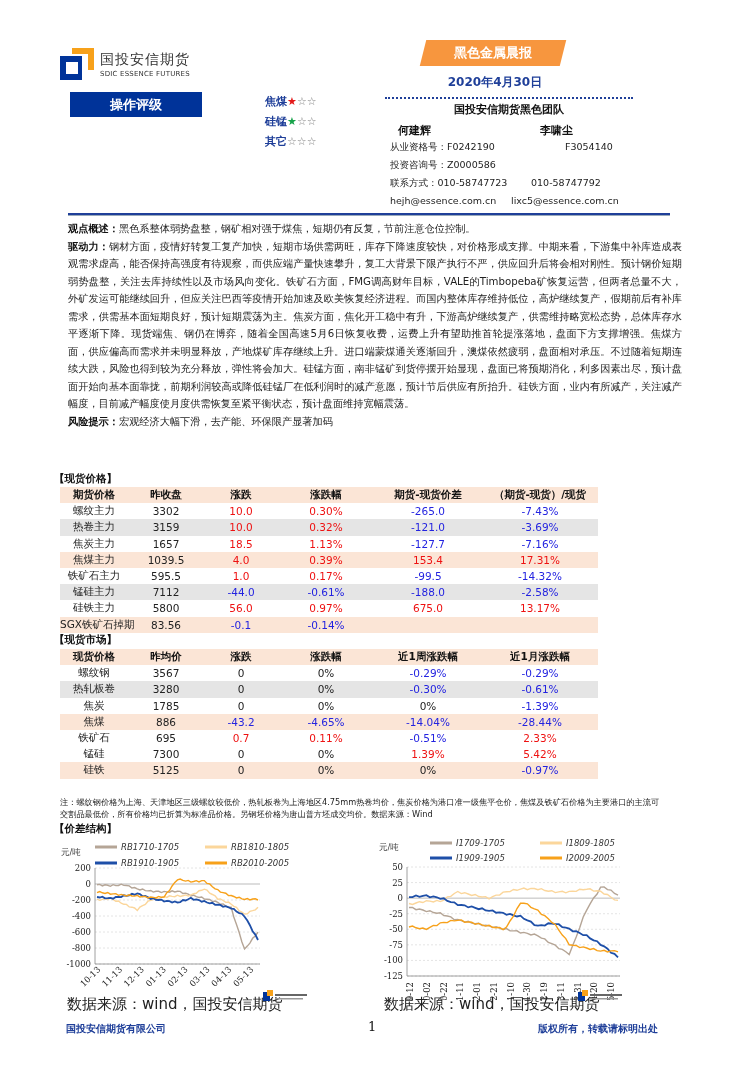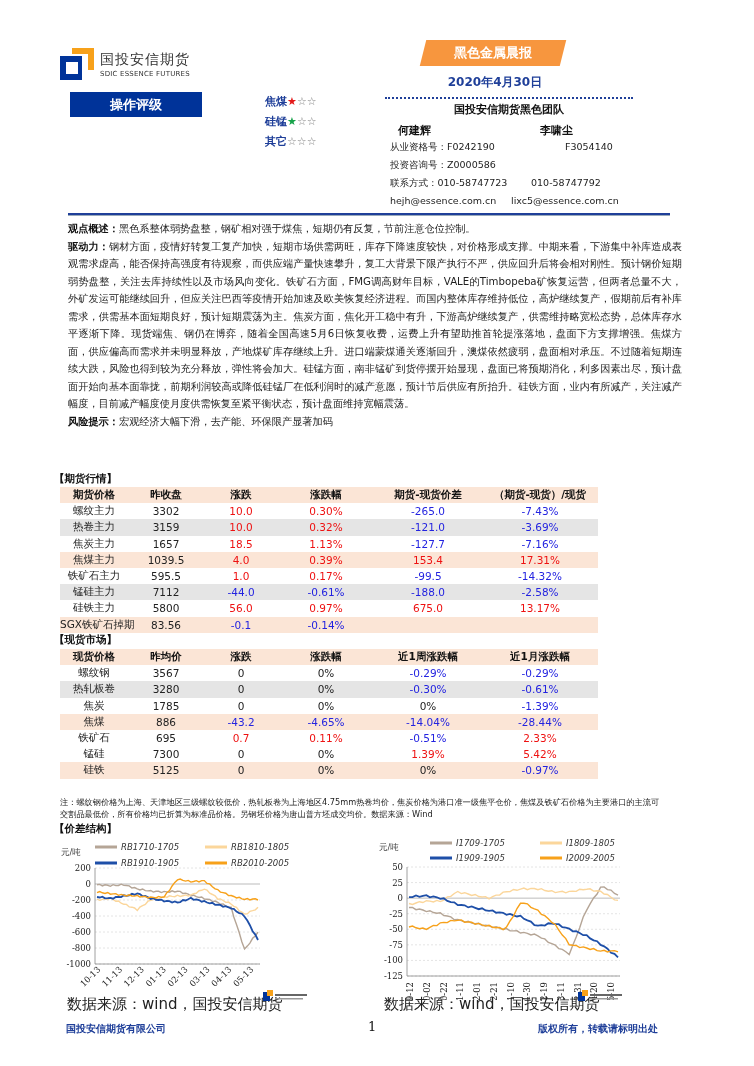--- a/index.html
+++ b/index.html
@@ -111,21 +111,21 @@
 <div class="abs contact" style="left:511px; top:195px;">lixc5@essence.com.cn</div>
 
 <div class="abs main-rule"></div>
 
 <div class="abs body-text">
   <p><b>观点概述：</b><span>黑色系整体弱势盘整，钢矿相对强于煤焦，短期仍有反复，节前注意仓位控制。</span></p>
   <p><b>驱动力：</b><span>钢材方面，疫情好转复工复产加快，短期市场供需两旺，库存下降速度较快，对价格形成支撑。中期来看，下游集中补库造成表观需求虚高，能否保持高强度有待观察，而供应端产量快速攀升，复工大背景下限产执行不严，供应回升后将会相对刚性。预计钢价短期弱势盘整，关注去库持续性以及市场风向变化。铁矿石方面，FMG调高财年目标，VALE的Timbopeba矿恢复运营，但两者总量不大，外矿发运可能继续回升，但应关注巴西等疫情开始加速及欧美恢复经济进程。而国内整体库存维持低位，高炉继续复产，假期前后有补库需求，供需基本面短期良好，预计短期震荡为主。焦炭方面，焦化开工稳中有升，下游高炉继续复产，供需维持略宽松态势，总体库存水平逐渐下降。现货端焦、钢仍在博弈，随着全国高速5月6日恢复收费，运费上升有望助推首轮提涨落地，盘面下方支撑增强。焦煤方面，供应偏高而需求并未明显释放，产地煤矿库存继续上升。进口端蒙煤通关逐渐回升，澳煤依然疲弱，盘面相对承压。不过随着短期连续大跌，风险也得到较为充分释放，弹性将会加大。硅锰方面，南非锰矿到货停摆开始显现，盘面已将预期消化，利多因素出尽，预计盘面开始向基本面靠拢，前期利润较高或降低硅锰厂在低利润时的减产意愿，预计节后供应有所抬升。硅铁方面，业内有所减产，关注减产幅度，目前减产幅度使月度供需恢复至紧平衡状态，预计盘面维持宽幅震荡。</span></p>
   <p><b>风险提示：</b><span>宏观经济大幅下滑，去产能、环保限产显著加码</span></p>
 </div>
 
-<div class="abs section-title" style="left:54px; top:472px;">【期货行情】</div>
+<div class="abs section-title" style="left:54px; top:472px;">【现货价格】</div>
 <table class="data" style="top:487px; width:538px;">
   <colgroup>
       <col style="width:68px">
       <col style="width:76px">
       <col style="width:74px">
       <col style="width:96px">
       <col style="width:108px">
       <col style="width:116px">
     </colgroup>
   <thead>

